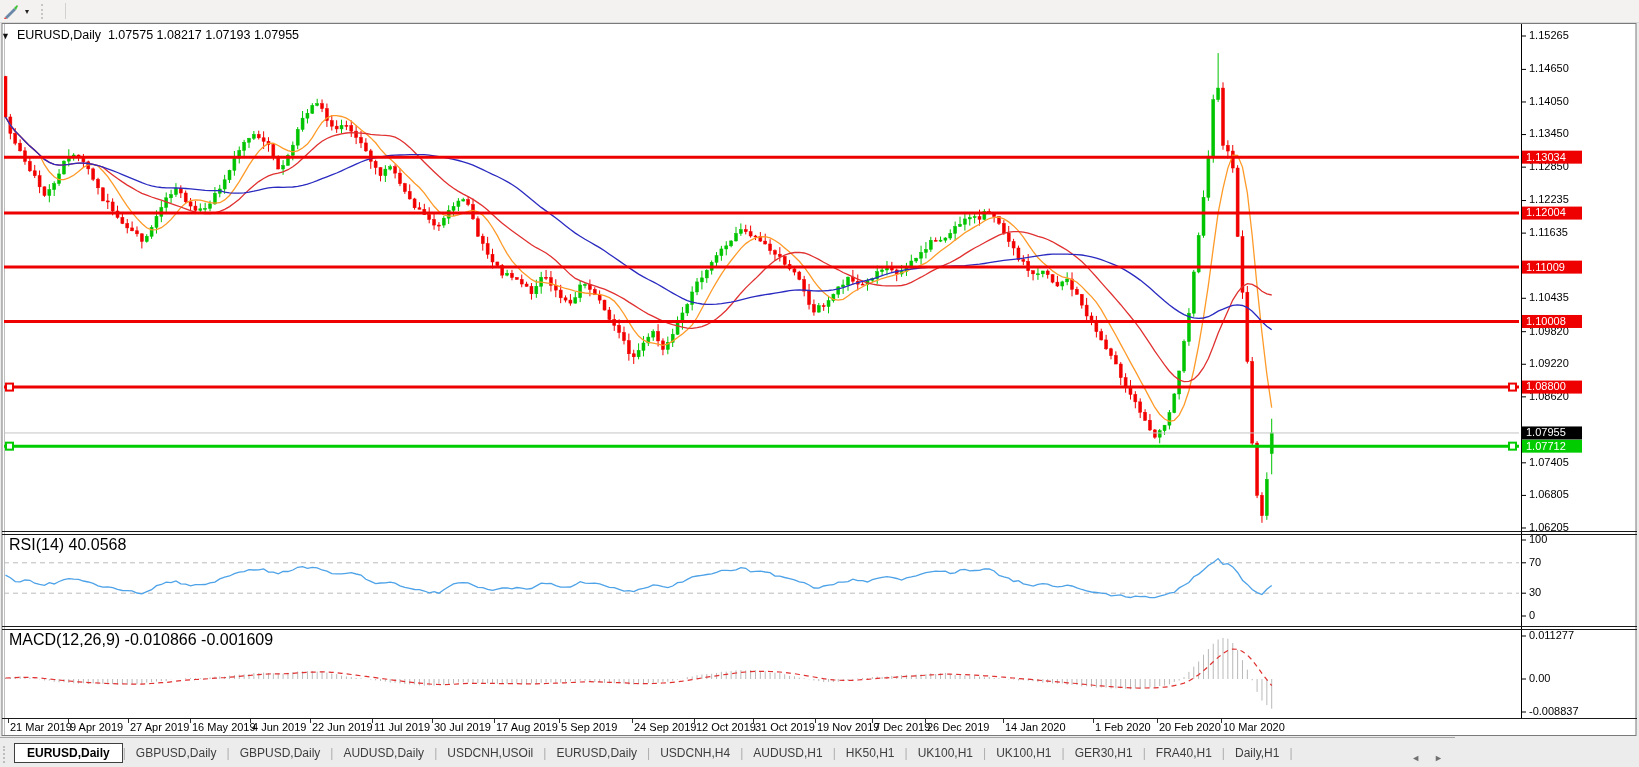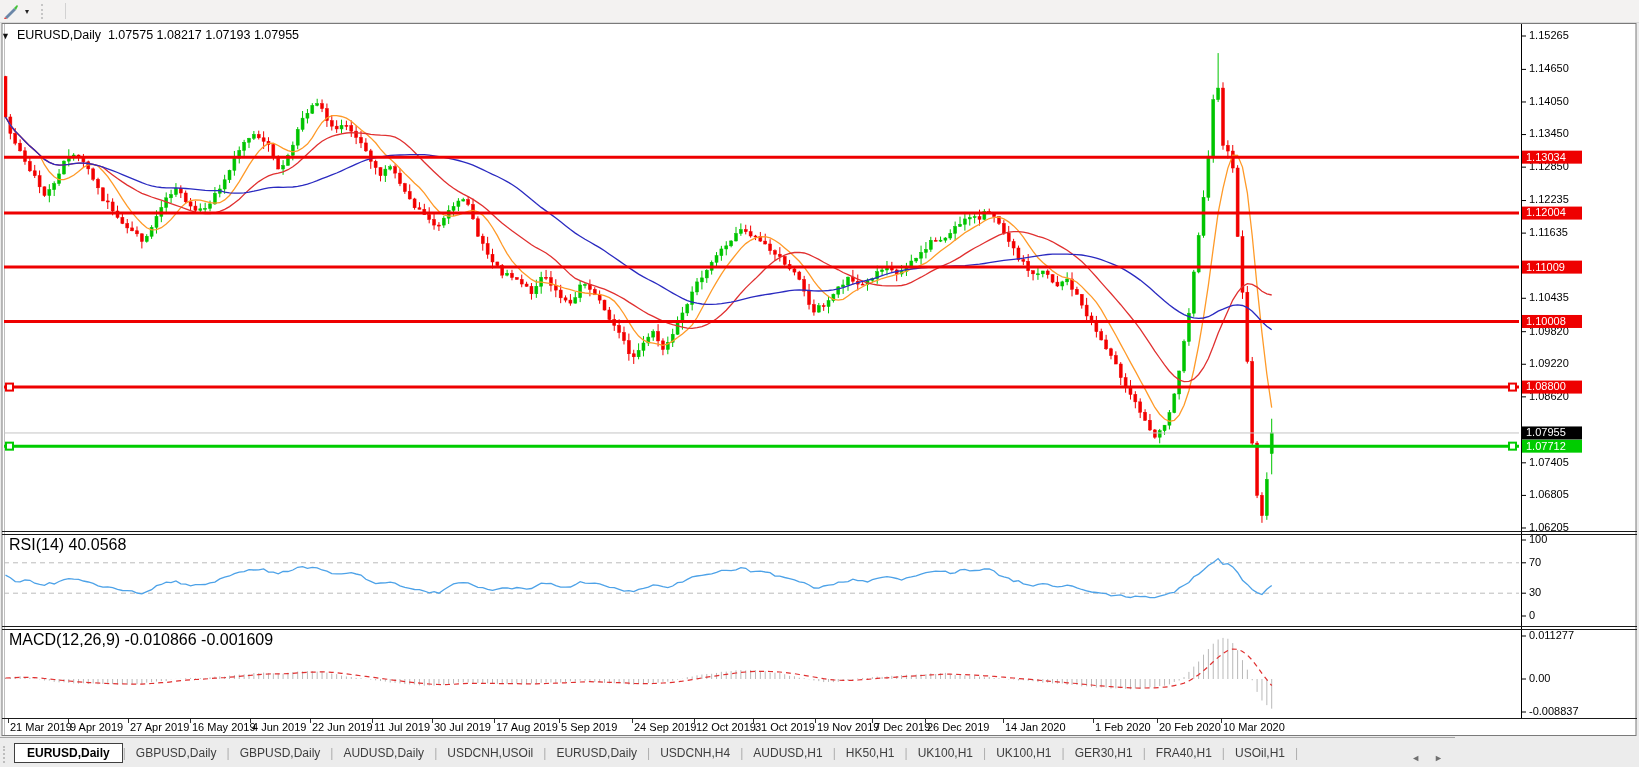--- a/index.html
+++ b/index.html
@@ -1002,20 +1002,20 @@
       <div class="tab">HK50,H1</div>
       <span class="tabsep">|</span>
       <div class="tab">UK100,H1</div>
       <span class="tabsep">|</span>
       <div class="tab">UK100,H1</div>
       <span class="tabsep">|</span>
       <div class="tab">GER30,H1</div>
       <span class="tabsep">|</span>
       <div class="tab">FRA40,H1</div>
       <span class="tabsep">|</span>
-      <div class="tab">USOil,H1</div>
+      <div class="tab">Daily,H1</div>
       <span class="tabsep">|</span>
     </div>
   <div class="tab-arrows">
     <span>◄</span>
     <span>►</span>
   </div>
 </div>
 
 </body></html>

